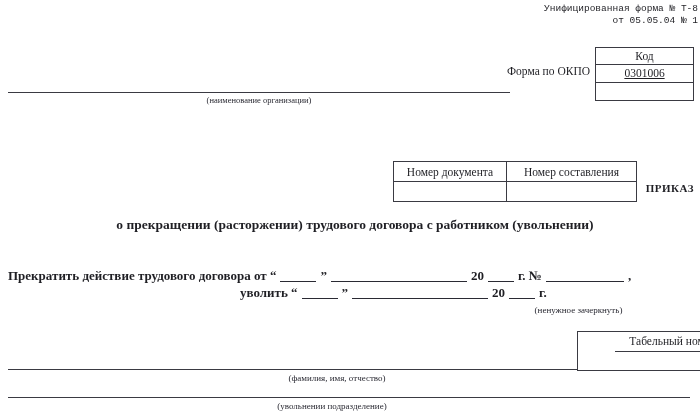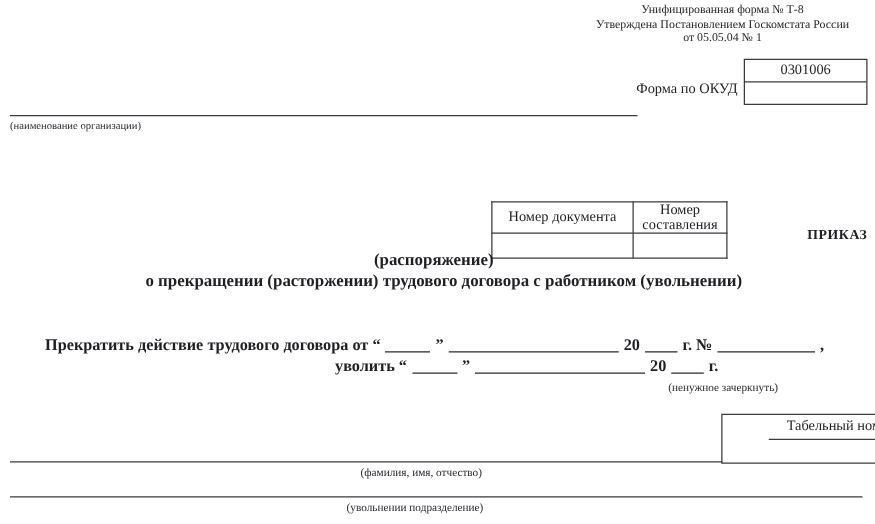--- a/index.html
+++ b/index.html
@@ -10,61 +10,61 @@
     background: #ffffff;
     font-family: "Liberation Serif", "DejaVu Serif", serif;
     color: #1f1f24;
     overflow: hidden;
   }
   .abs { position: absolute; }
 
   
   .form-ref {
     left: 458px; top: 3px; width: 240px;
-    font-size: 9.5px; line-height: 11.5px; text-align: center;
+    font-size: 9.5px; line-height: 11.5px; text-align: right; font-family: Liberation Mono, monospace;
   }
 
   
   .code-box {
     left: 595px; top: 47px; width: 97px;
     border: 1px solid #3a3a42;
   }
   .code-box .cell {
     border-bottom: 1px solid #3a3a42;
     height: 16px; line-height: 16px;
     text-align: center; font-size: 11.5px;
   }
-  .code-box .cell.value { height: 17px; line-height: 17px; }
+  .code-box .cell.value { height: 17px; line-height: 17px; text-decoration: underline; }
   .code-box .cell:last-child { border-bottom: none; height: 17px; }
 
   .okud-label { left: 420px; top: 65px; width: 170px; text-align: right; font-size: 11.5px; }
   .okpo-label { left: 420px; top: 82px; width: 170px; text-align: right; font-size: 11.5px; }
 
   
   .org-line { left: 8px; top: 92px; width: 502px; border-top: 1px solid #3a3a42; height: 0; }
-  .org-caption { left: 8px; top: 95px; width: 502px; font-size: 8.5px; color: #2a2a33; }
+  .org-caption { left: 8px; top: 95px; width: 502px; text-align: center; font-size: 8.5px; color: #2a2a33; }
 
   
   .doc-table {
-    left: 393px; top: 161px; width: 189px;
+    left: 393px; top: 161px; width: 244px;
     border-collapse: collapse; table-layout: fixed; padding-left: 28px;
   }
   .doc-table td {
     border: 1px solid #3a3a42;
     font-size: 11.5px; text-align: center; padding: 0;
     height: 19px;
   }
 
   
   .title-1 { left: 0; top: 182px; width: 694px; text-align: right; font-size: 11px; font-weight: bold; letter-spacing: 0.5px; }
   .title-2 { left: 0; top: 200px; width: 694px; text-align: center; font-size: 13.5px; font-weight: bold; }
   .title-3 { left: 0; top: 217px; width: 710px; text-align: center; font-size: 13.5px; font-weight: bold; }
 
   
-  .body-line { font-size: 13px; font-weight: bold; white-space: nowrap; margin-left: 28px; }
+  .body-line { font-size: 13px; font-weight: bold; white-space: nowrap; }
   .line-1 { left: 8px; top: 268px; }
   .line-2 { left: 240px; top: 285px; }
   .blank {
     display: inline-block;
     border-bottom: 1px solid #2a2a33;
     height: 12px;
     vertical-align: -2px;
     margin: 0 4px;
   }
   .blank.day { width: 36px; }
@@ -85,48 +85,47 @@
   .unit-line { left: 8px; top: 397px; width: 682px; border-top: 1px solid #3a3a42; height: 0; }
   .unit-caption { left: 8px; top: 401px; width: 648px; text-align: center; font-size: 9px; color: #2a2a33; }
 </style>
 </head>
 <body>
 
 <div class="page">
 
   <div class="abs form-ref">
     <div>Унифицированная форма № Т-8</div>
-    <div>Утверждена Постановлением Госкомстата России</div>
     <div>от 05.05.04 № 1</div>
   </div>
 
   <div class="abs code-box">
+    <div class="cell">Код</div>
     <div class="cell value">0301006</div>
     <div class="cell"></div>
   </div>
-  <div class="abs okud-label">Форма по ОКУД</div>
+  <div class="abs okud-label">Форма по ОКПО</div>
 
   <div class="abs org-line"></div>
   <div class="abs org-caption">(наименование организации)</div>
 
   <table class="abs doc-table">
     <tbody>
         <tr>
       <td style="width:112px;">Номер документа</td>
       <td>Номер составления</td>
     </tr>
     <tr>
       <td></td>
       <td></td>
     </tr>
   </tbody>
     </table>
 
   <div class="abs title-1">ПРИКАЗ</div>
-  <div class="abs title-2">(распоряжение)</div>
   <div class="abs title-3">о прекращении (расторжении) трудового договора с работником (увольнении)</div>
 
   <div class="abs body-line line-1">
     <span>Прекратить действие трудового договора от “</span><span class="blank day"></span><span>”</span><span class="blank name"></span><span>20</span><span class="blank year"></span><span>г. №</span><span class="blank num"></span><span>,</span>
   </div>
 
   <div class="abs body-line line-2">
     <span>уволить “</span><span class="blank day"></span><span>”</span><span class="blank name"></span><span>20</span><span class="blank year"></span><span>г.</span>
   </div>
 

